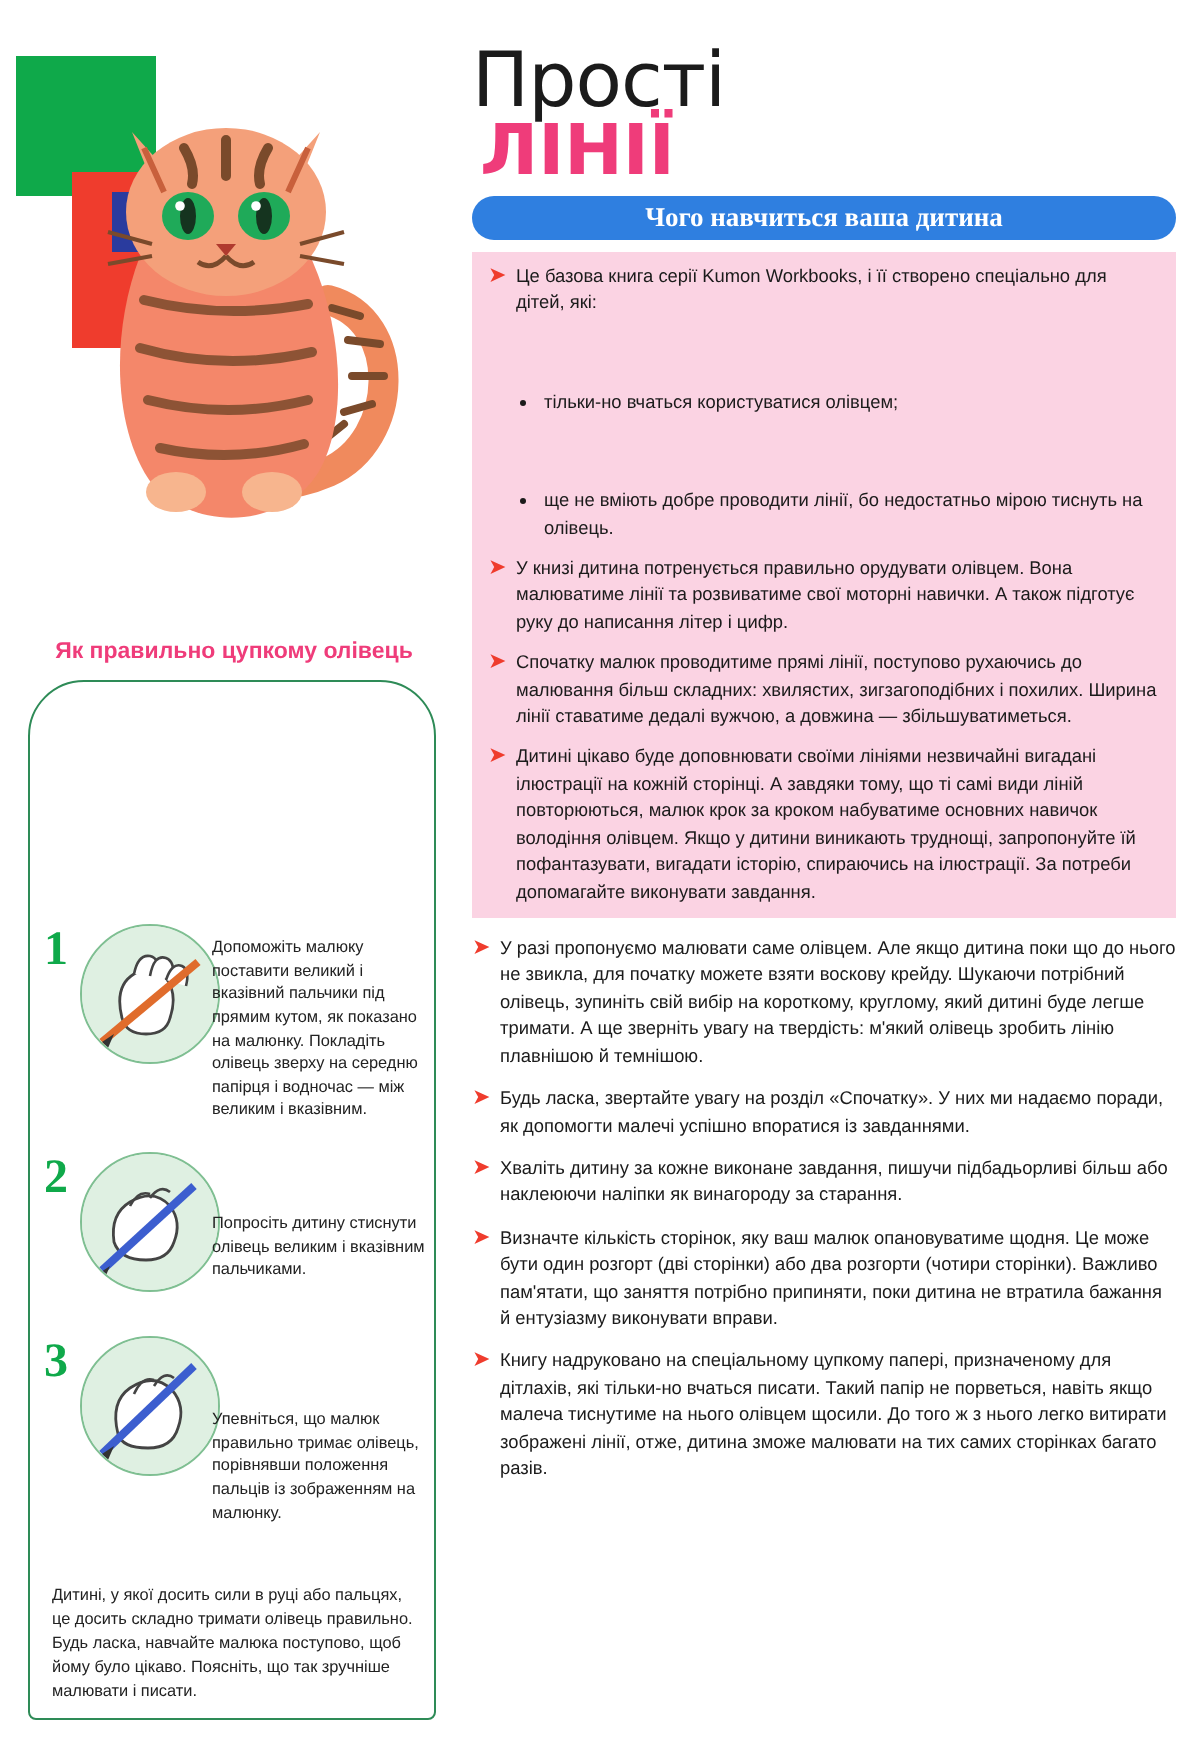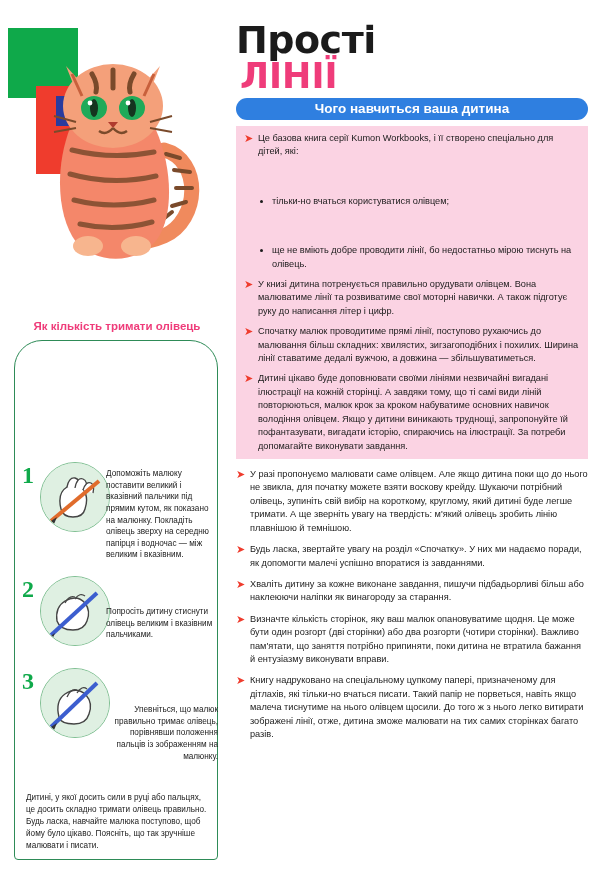--- a/index.html
+++ b/index.html
@@ -150,21 +150,21 @@
     left: 236px;
     top: 0;
     width: 364px;
     height: 878px;
   }
   .title-prosti {
     position: absolute;
     left: 0px;
     top: 18px;
     font-size: 38px;
-    font-weight: bold;
+    font-weight: normal;
     color: #1b1b1b;
     letter-spacing: -0.5px;
     font-family: "DejaVu Sans", sans-serif;
   }
   .title-linii {
     position: absolute;
     left: 4px;
     top: 56px;
     font-size: 35px;
     font-weight: bold;
@@ -178,21 +178,21 @@
     width: 352px;
     height: 22px;
     background: #2f7fe0;
     border-radius: 11px;
     color: #ffffff;
     font-weight: bold;
     font-size: 13.5px;
     text-align: center;
     line-height: 22px;
   }
-  .band.b1 { top: 98px; }
+  .band.b1 { top: 98px; font-family: Liberation Serif, serif; }
   .band.b2 { top: 440px; }
 
   .pinkblock {
     position: absolute;
     left: 0px;
     width: 352px;
     background: #fbd3e3;
     box-sizing: border-box;
     padding: 6px 8px 6px 8px;
   }
@@ -279,21 +279,21 @@
         <path d="M94 92 L104 92 L99 98 Z" fill="#b03a2e"></path>
         <path d="M99 98 q-7 8 -14 3 M99 98 q7 8 14 3" fill="none" stroke="#7a4a2b" stroke-width="2.4"></path>
 
         <path d="M62 92 l-22 -6 M62 98 l-22 4 M136 92 l22 -6 M136 98 l22 4" fill="none" stroke="#7a4a2b" stroke-width="2"></path>
 
         <ellipse cx="74" cy="216" rx="15" ry="10" fill="#f7b58e"></ellipse>
         <ellipse cx="122" cy="216" rx="15" ry="10" fill="#f7b58e"></ellipse>
       </svg>
     </div>
 
-    <div class="howto-title">Як кількість тримати олівець</div>
+    <div class="howto-title">Як правильно цупкому олівець</div>
     <div class="howto-box"></div>
 
     <div class="step" style="top:462px;">
       <div class="step-num" style="top:0px;">1</div>
       <div class="step-circle" style="top:0px;">
         <svg width="68" height="68" viewBox="0 0 68 68">
           <rect x="0" y="0" width="68" height="68" fill="#dff0e2"></rect>
           <path d="M20 46 q-4 -16 6 -22 q10 -6 16 2 q6 8 2 20 q-2 8 -12 8 q-10 0 -12 -8 z" fill="#ffffff" stroke="#444" stroke-width="1.4"></path>
           <path d="M26 24 q2 -10 8 -9 q5 1 4 10" fill="#ffffff" stroke="#444" stroke-width="1.3"></path>
           <path d="M34 25 q2 -11 8 -9 q5 2 3 11" fill="#ffffff" stroke="#444" stroke-width="1.3"></path>
@@ -323,21 +323,21 @@
       <div class="step-num" style="top:0px;">3</div>
       <div class="step-circle" style="top:0px;">
         <svg width="68" height="68" viewBox="0 0 68 68">
           <rect x="0" y="0" width="68" height="68" fill="#dff0e2"></rect>
           <path d="M18 48 q-4 -16 6 -23 q12 -8 21 1 q7 8 3 19 q-3 10 -15 10 q-13 0 -15 -7 z" fill="#ffffff" stroke="#444" stroke-width="1.4"></path>
           <path d="M26 28 q4 -9 10 -7 M36 24 q5 -8 10 -4" fill="none" stroke="#444" stroke-width="1.3"></path>
           <path d="M10 58 L56 14" stroke="#3c5ecf" stroke-width="4"></path>
           <path d="M10 58 L16 54 L13 61 Z" fill="#333"></path>
         </svg>
       </div>
-      <div class="step-text" style="top:36px;text-align:right;">Упевніться, що малюк правильно тримає олівець, порівнявши положення пальців із зображенням на малюнку.</div>
+      <div class="step-text" style="top:36px;">Упевніться, що малюк правильно тримає олівець, порівнявши положення пальців із зображенням на малюнку.</div>
     </div>
 
     <div class="howto-footer">Дитині, у якої досить сили в руці або пальцях, це досить складно тримати олівець правильно. Будь ласка, навчайте малюка поступово, щоб йому було цікаво. Поясніть, що так зручніше малювати і писати.</div>
   </div>
 
   <div class="right-col">
 
     <div class="title-prosti">Прості</div>
     <div class="title-linii">ЛІНІЇ</div>
 

